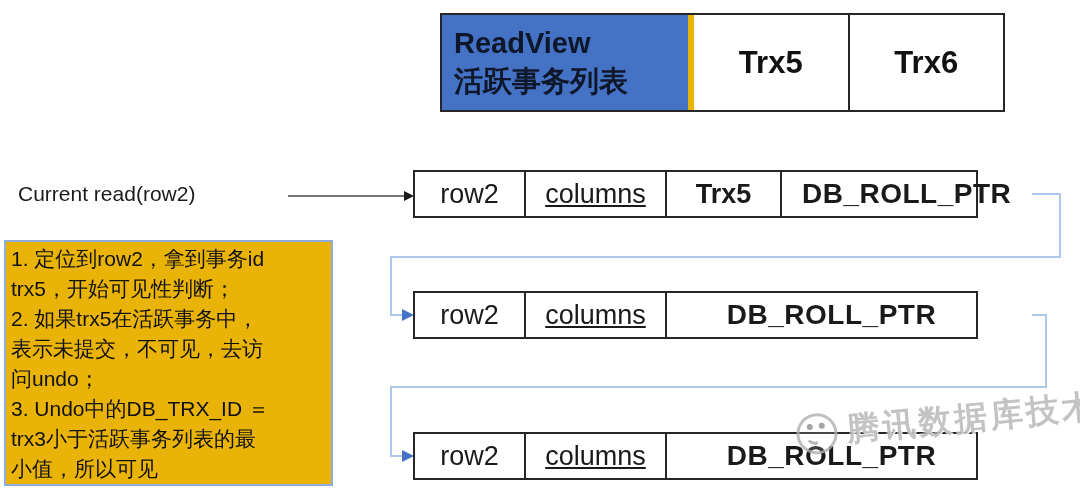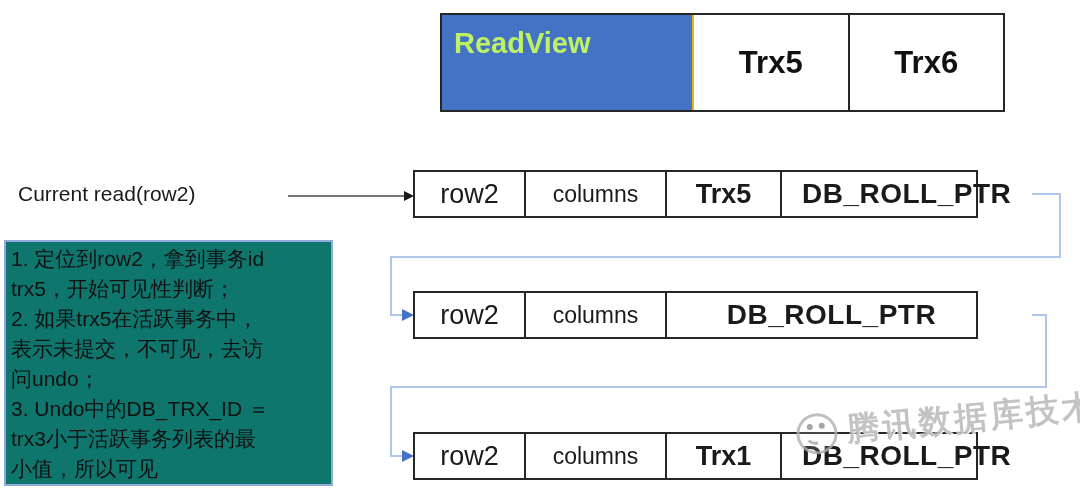--- a/index.html
+++ b/index.html
@@ -9,55 +9,55 @@
   }
   
   .overlay{position:absolute;left:0;top:0;z-index:0;}
 
   
   .hdr{
     position:absolute;left:440px;top:13px;width:565px;height:99px;
     display:flex;border:2px solid #262626;box-sizing:border-box;background:#fff;z-index:1;
   }
   .hdr-title{
-    width:252px;flex:0 0 252px;background:#4472C4;color:#bef264;
+    width:252px;flex:0 0 252px;background:#4472C4;color:#0f172a;
     font-weight:bold;font-size:29px;line-height:1.32;
-    padding:9px 0 0 12px;box-sizing:border-box;border-right:2px solid #eab308;
+    padding:9px 0 0 12px;box-sizing:border-box;border-right:6px solid #eab308;
   }
   .hdr-cell{
     flex:1;display:flex;align-items:center;justify-content:center;
     font-weight:bold;font-size:31px;color:#111;border-right:2px solid #262626;
   }
   .hdr-cell:last-child{border-right:none;text-align:center;}
 
   
   .cur-read{
     position:absolute;left:18px;top:182px;font-size:21px;color:#1a1a1a;z-index:1;
   }
 
   
   .note{
     position:absolute;left:4px;top:240px;width:329px;height:246px;
-    border:2px solid #8FAADC;box-sizing:border-box;background:#0f766e;
+    border:2px solid #8FAADC;box-sizing:border-box;background:#eab308;
     padding:2px 4px 0 5px;font-size:21px;line-height:30px;color:#111;
     white-space:pre-line;z-index:1;
   }
 
   
   .vrow{
     position:absolute;left:413px;width:565px;height:48px;display:flex;
     border:2px solid #262626;box-sizing:border-box;background:#fff;z-index:1;
   }
   .vrow .cell{
     display:flex;align-items:center;justify-content:center;
     border-right:2px solid #262626;box-sizing:border-box;color:#1a1a1a;
   }
   .vrow .cell:last-child{border-right:none;}
   .c-row{width:111px;flex:0 0 111px;font-size:27px;}
-  .c-cols{width:141px;flex:0 0 141px;font-size:23px;}
+  .c-cols{width:141px;flex:0 0 141px;font-size:27px;text-decoration:underline;}
   .c-trx{width:115px;flex:0 0 115px;font-size:27px;font-weight:bold;}
   .c-ptr{flex:1;font-size:28px;font-weight:bold;letter-spacing:0.5px;padding-left:20px;}
   .vrow1{top:170px;}
   .vrow2{top:291px;}
   .vrow3{top:432px;}
 
   
   .watermark{
     position:absolute;left:794px;top:412px;display:flex;align-items:center;gap:7px;
     transform:rotate(-5.5deg);transform-origin:left center;z-index:5;pointer-events:none;
@@ -87,20 +87,21 @@
 
     <g>
       <polyline points="1032,315 1046,315 1046,387 391,387 391,456 403,456" stroke="#AFC7EA" stroke-width="2" fill="none"></polyline>
       <polygon points="402,450 414,456 402,462" fill="#4472C4"></polygon>
     </g>
   </svg>
 
   <div class="hdr">
     <div class="hdr-title">
       <div>ReadView</div>
+      <div>活跃事务列表</div>
     </div>
     <div class="hdr-cell">Trx5</div>
     <div class="hdr-cell">Trx6</div>
   </div>
 
   <div class="cur-read">Current read(row2)</div>
 
   <div class="note">1. 定位到row2，拿到事务id
 trx5，开始可见性判断；
 2. 如果trx5在活跃事务中，
@@ -119,21 +120,20 @@
 
   <div class="vrow vrow2">
     <div class="cell c-row">row2</div>
     <div class="cell c-cols">columns</div>
     <div class="cell c-ptr">DB_ROLL_PTR</div>
   </div>
 
   <div class="vrow vrow3">
     <div class="cell c-row">row2</div>
     <div class="cell c-cols">columns</div>
-    <div class="cell c-trx">Trx1</div>
     <div class="cell c-ptr">DB_ROLL_PTR</div>
   </div>
 
   <div class="watermark">
     <svg width="46" height="46" viewBox="0 0 46 46">
       <circle cx="23" cy="24" r="19" fill="rgba(255,255,255,0.15)" stroke="rgba(175,175,175,0.8)" stroke-width="3"></circle>
       <circle cx="16.5" cy="16.5" r="3" fill="rgba(150,150,150,0.85)"></circle>
       <circle cx="28.5" cy="16.5" r="3" fill="rgba(150,150,150,0.85)"></circle>
       <path d="M14 30 q4 4 9 3" stroke="rgba(165,165,165,0.8)" stroke-width="3" fill="none"></path>
     </svg>

